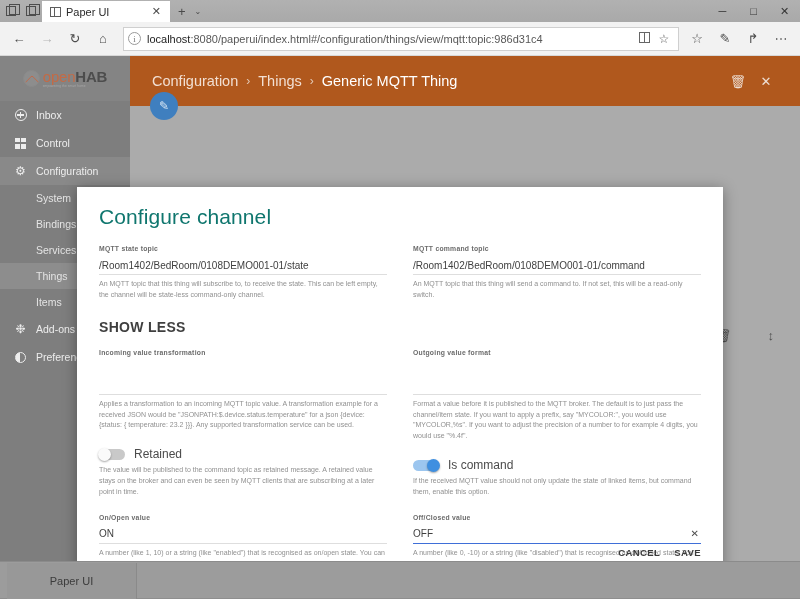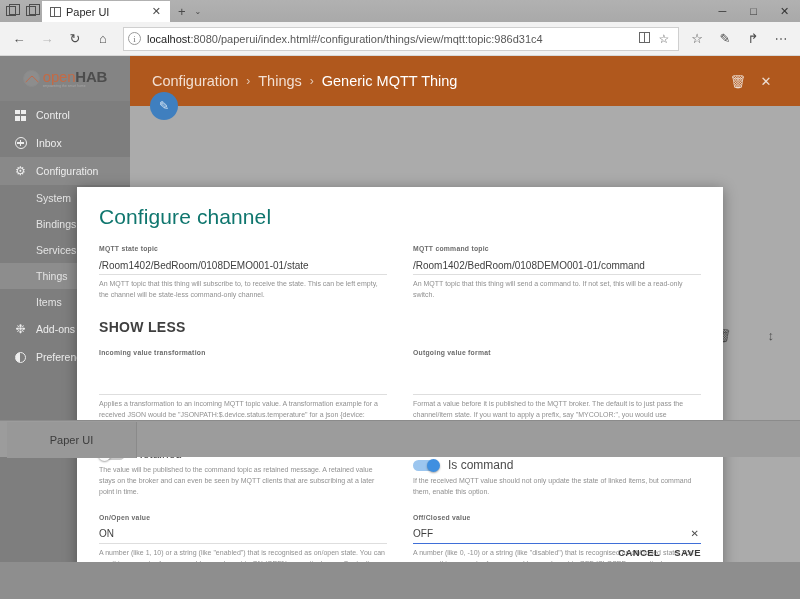--- a/index.html
+++ b/index.html
@@ -4,21 +4,21 @@
 <style>
   * { box-sizing: border-box; margin: 0; padding: 0; }
   html, body {
     width: 800px; height: 599px;
     font-family: "Liberation Sans", sans-serif;
     overflow: hidden;
     background: #8e8e8e;
   }
 
   
-  #desktop { position: relative; width: 800px; height: 457px; background: #9a9a9a; }
+  #desktop { position: relative; width: 800px; height: 598px; background: #9a9a9a; }
 
   #taskbar {
     position: absolute; left: 0; bottom: 0; width: 800px; height: 37px;
     background: #9c9c9c; border-top: 1px solid #8b8b8b;
   }
   #taskbar .task-btn {
     position: absolute; left: 7px; top: 1px; width: 130px; height: 36px;
     background: #989898; border-right: 1px solid #8a8a8a;
     display: flex; align-items: center; justify-content: center;
     font-size: 11px; color: #3b3b3b;
@@ -280,41 +280,41 @@
 
     <div id="viewport">
 
       <div id="ohsidebar">
         <div id="ohlogo">
           <span class="logo-circ"></span>
           <span class="logo-text">
             <span class="logo-main"><span class="o">open</span><span class="h">HAB</span></span>
             <span class="logo-tag">empowering the smart home</span>
           </span>
+        </div>
+
+        <div class="nav-item">
+          <span class="ico">
+              <span class="circ-plus"></span>
+            </span>
+          <span>Inbox</span>
         </div>
 
         <div class="nav-item">
           <span class="ico">
               <span class="grid-ic">
                 <i></i>
                 <i></i>
                 <i></i>
                 <i></i>
               </span>
             </span>
           <span>Control</span>
         </div>
 
-        <div class="nav-item">
-          <span class="ico">
-              <span class="circ-plus"></span>
-            </span>
-          <span>Inbox</span>
-        </div>
-
         <div class="nav-item active">
           <span class="ico gear-ic">⚙</span>
           <span>Configuration</span>
         </div>
         <div class="sub-item">System</div>
         <div class="sub-item">Bindings</div>
         <div class="sub-item">Services</div>
         <div class="sub-item active">Things</div>
         <div class="sub-item">Items</div>
 

